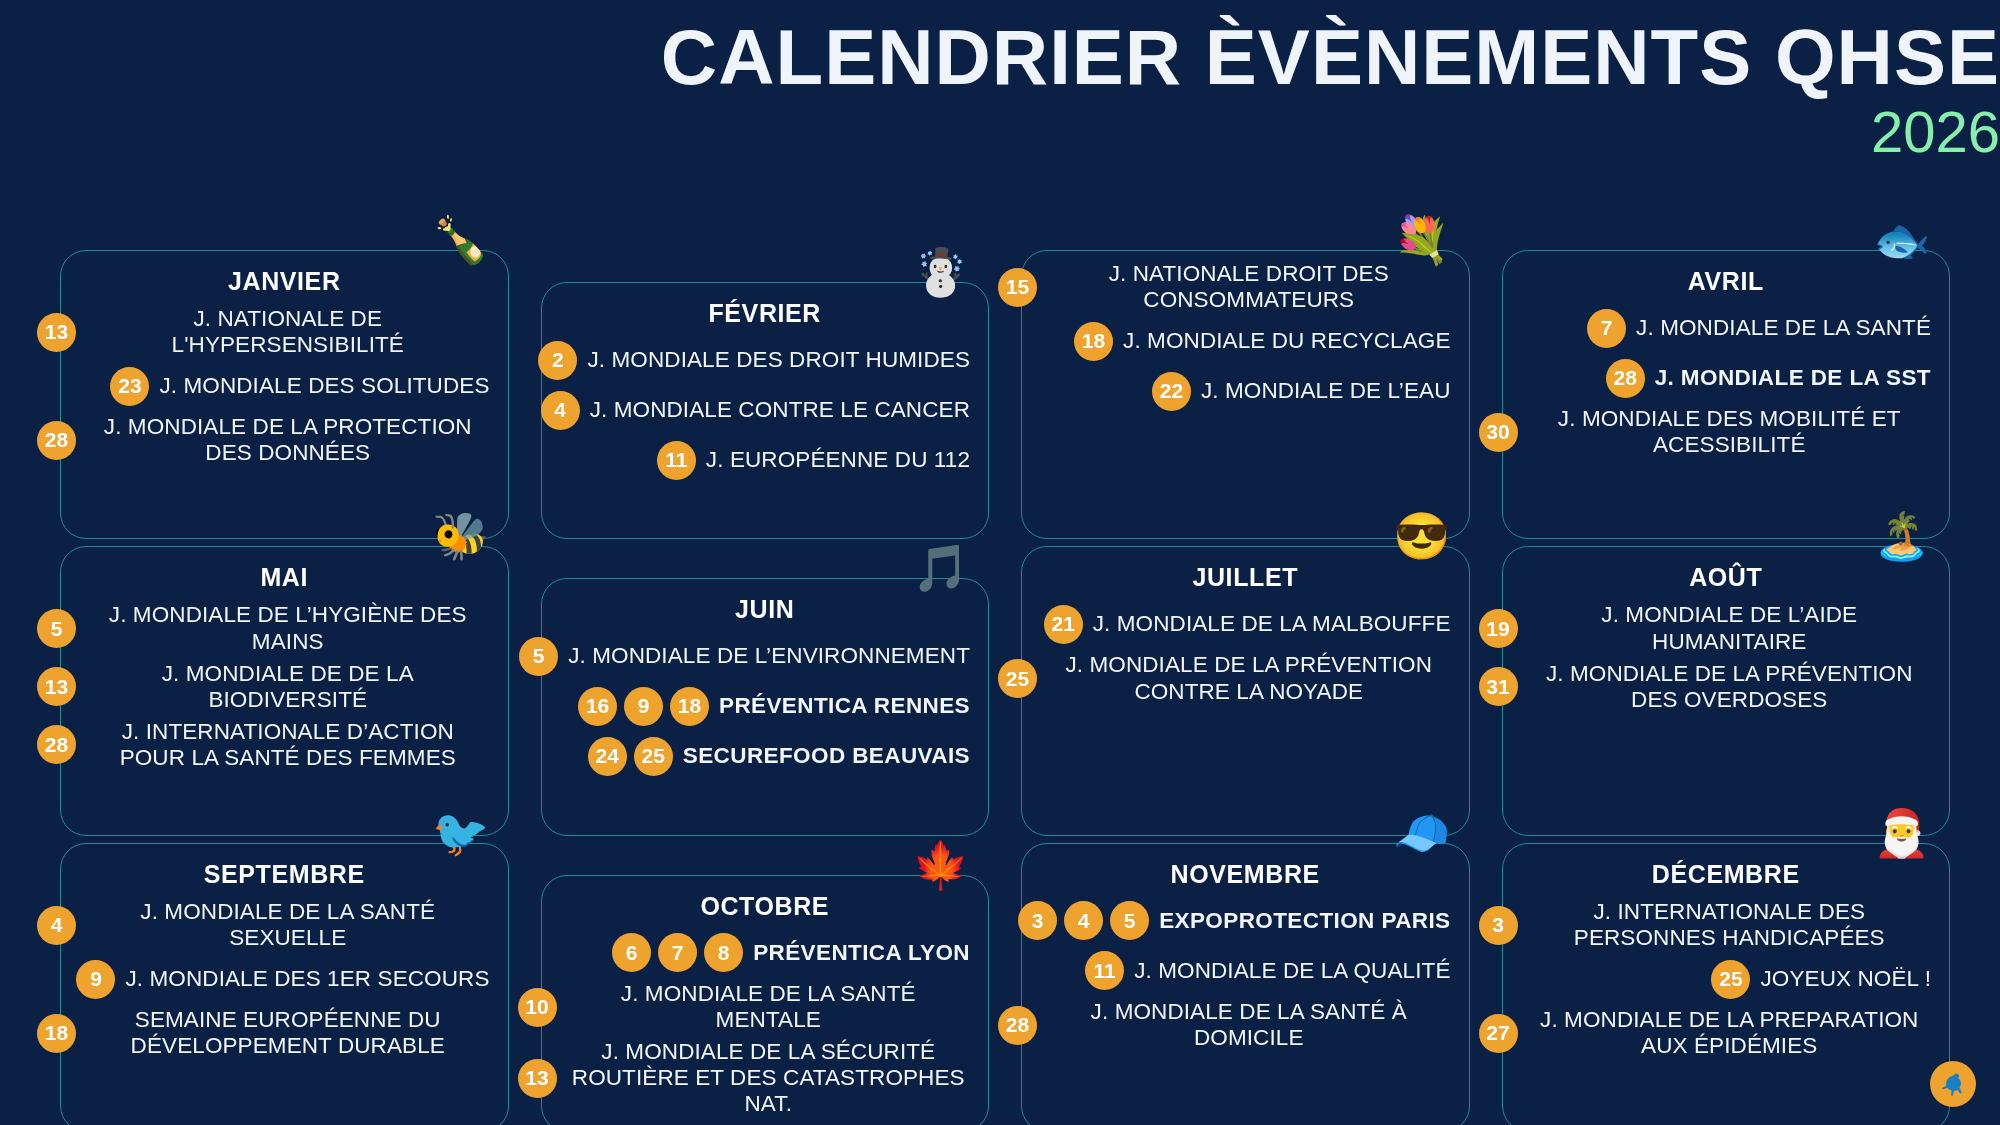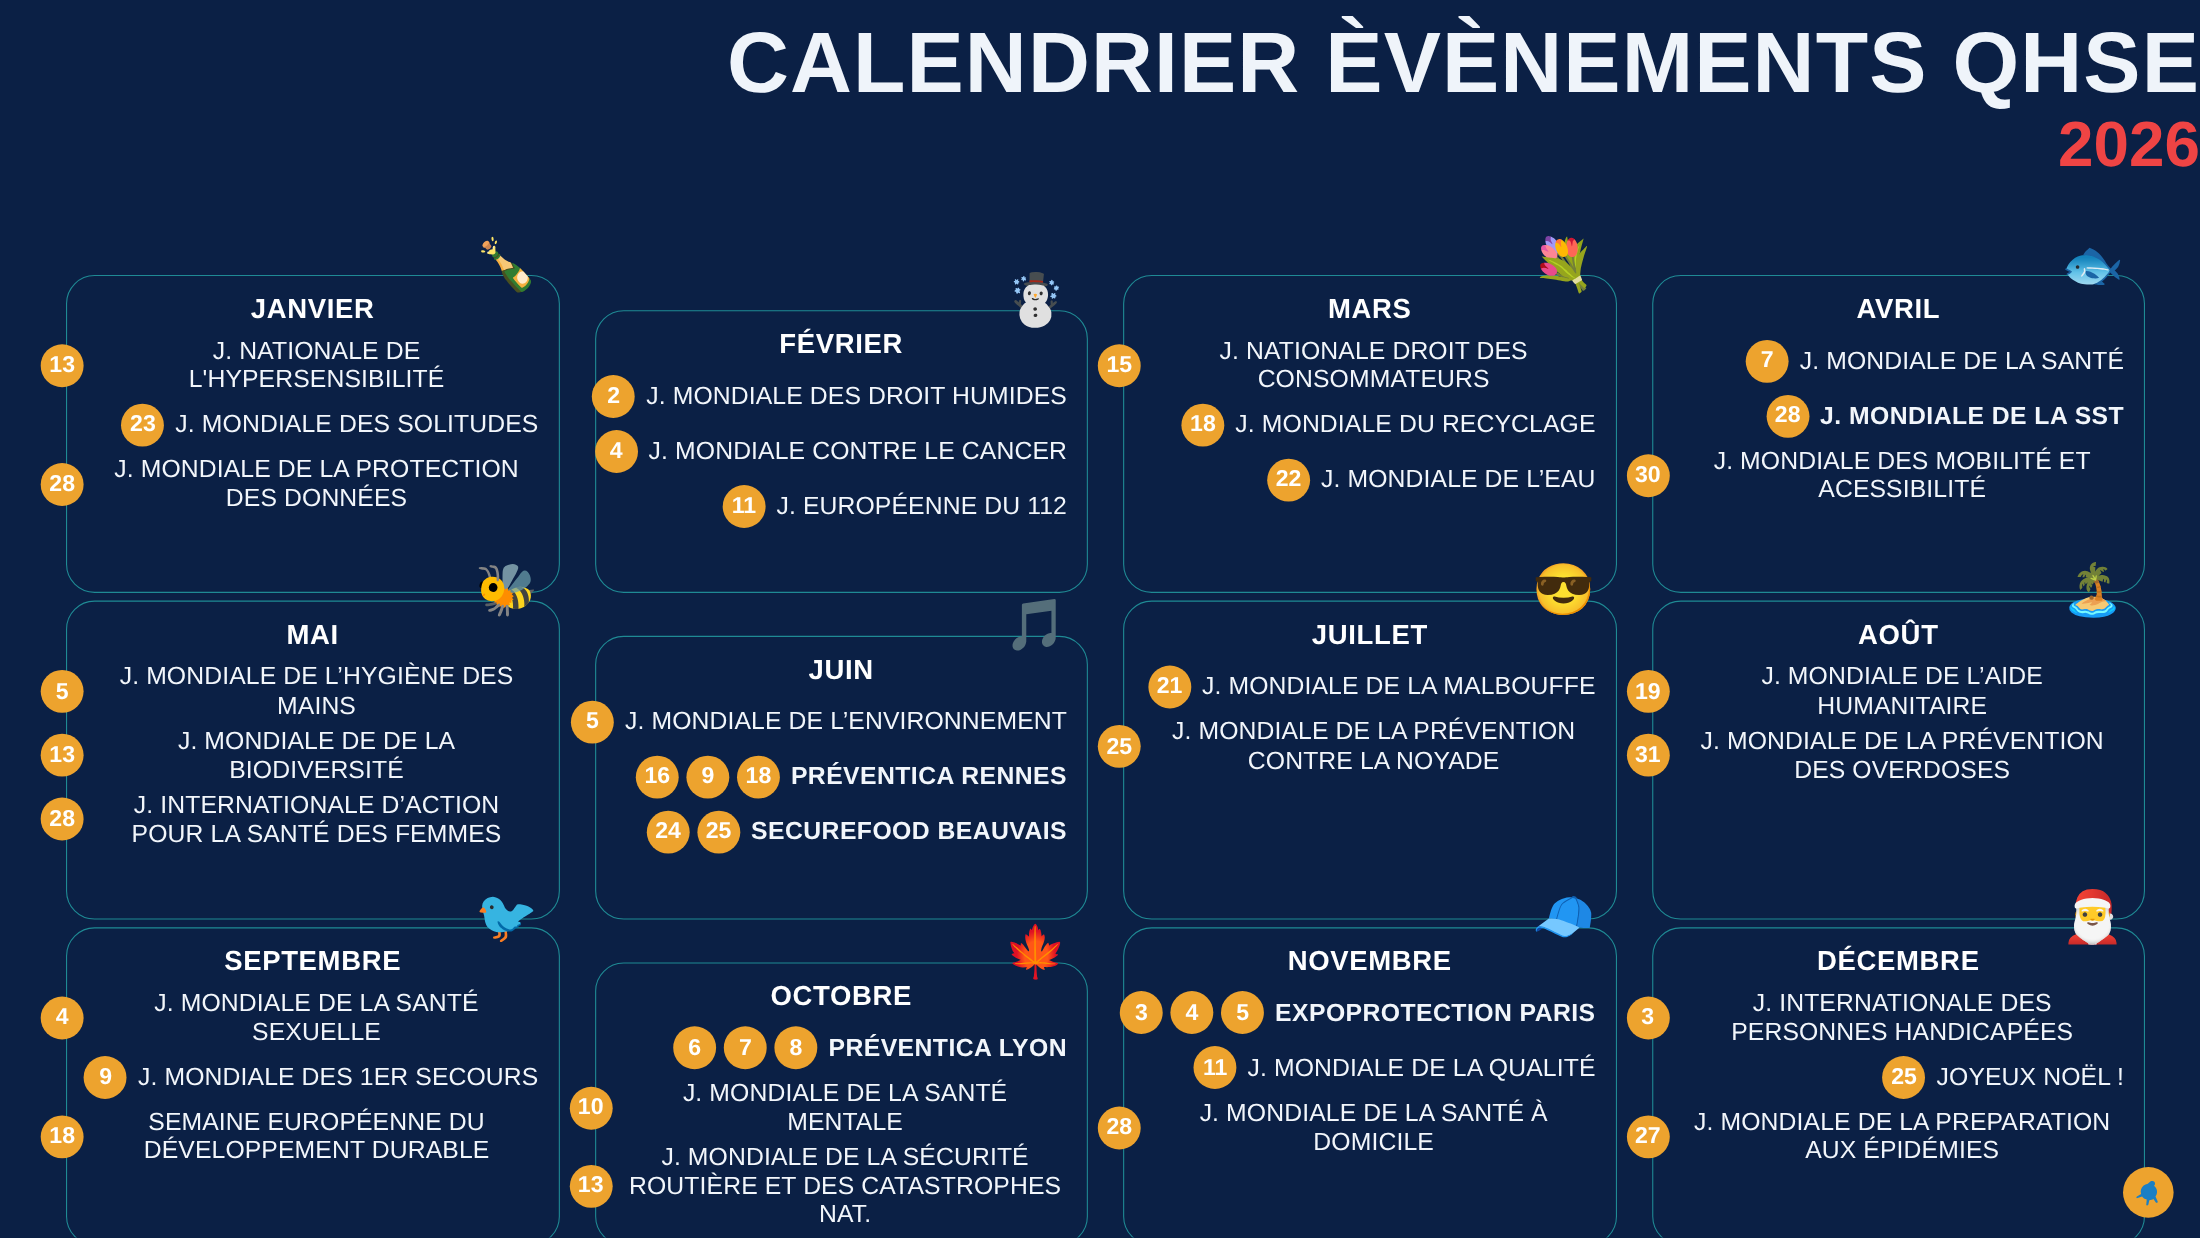--- a/index.html
+++ b/index.html
@@ -24,22 +24,22 @@
   .main-title {
     font-size: 78px;
     font-weight: bold;
     letter-spacing: 1px;
     line-height: 1.02;
     color: #eff4fa;
     margin: 0;
   }
   .sub-title {
     font-size: 58px;
-    font-weight: bold;
-    color: #ef4444;
+    font-weight: normal;
+    color: #86efac;
     margin: 4px 0 0 0;
     line-height: 1.05;
   }
 
   
   .grid {
     position: absolute;
     top: 268px;
     left: 60px;
     width: 1890px;
@@ -201,21 +201,20 @@
         <div class="event-row">
           <div class="badges">
             <div class="badge">11</div>
           </div>
           <div class="event-label">J. EUROPÉENNE DU 112</div>
         </div>
       </div>
     </div>
     <div class="month-card off-up">
       <div class="deco">💐</div>
-      <div class="month-name">MARS</div>
       <div class="events">
         <div class="event-row">
           <div class="badges">
             <div class="badge">15</div>
           </div>
           <div class="event-label">J. NATIONALE DROIT DES CONSOMMATEURS</div>
         </div>
         <div class="event-row">
           <div class="badges">
             <div class="badge">18</div>

